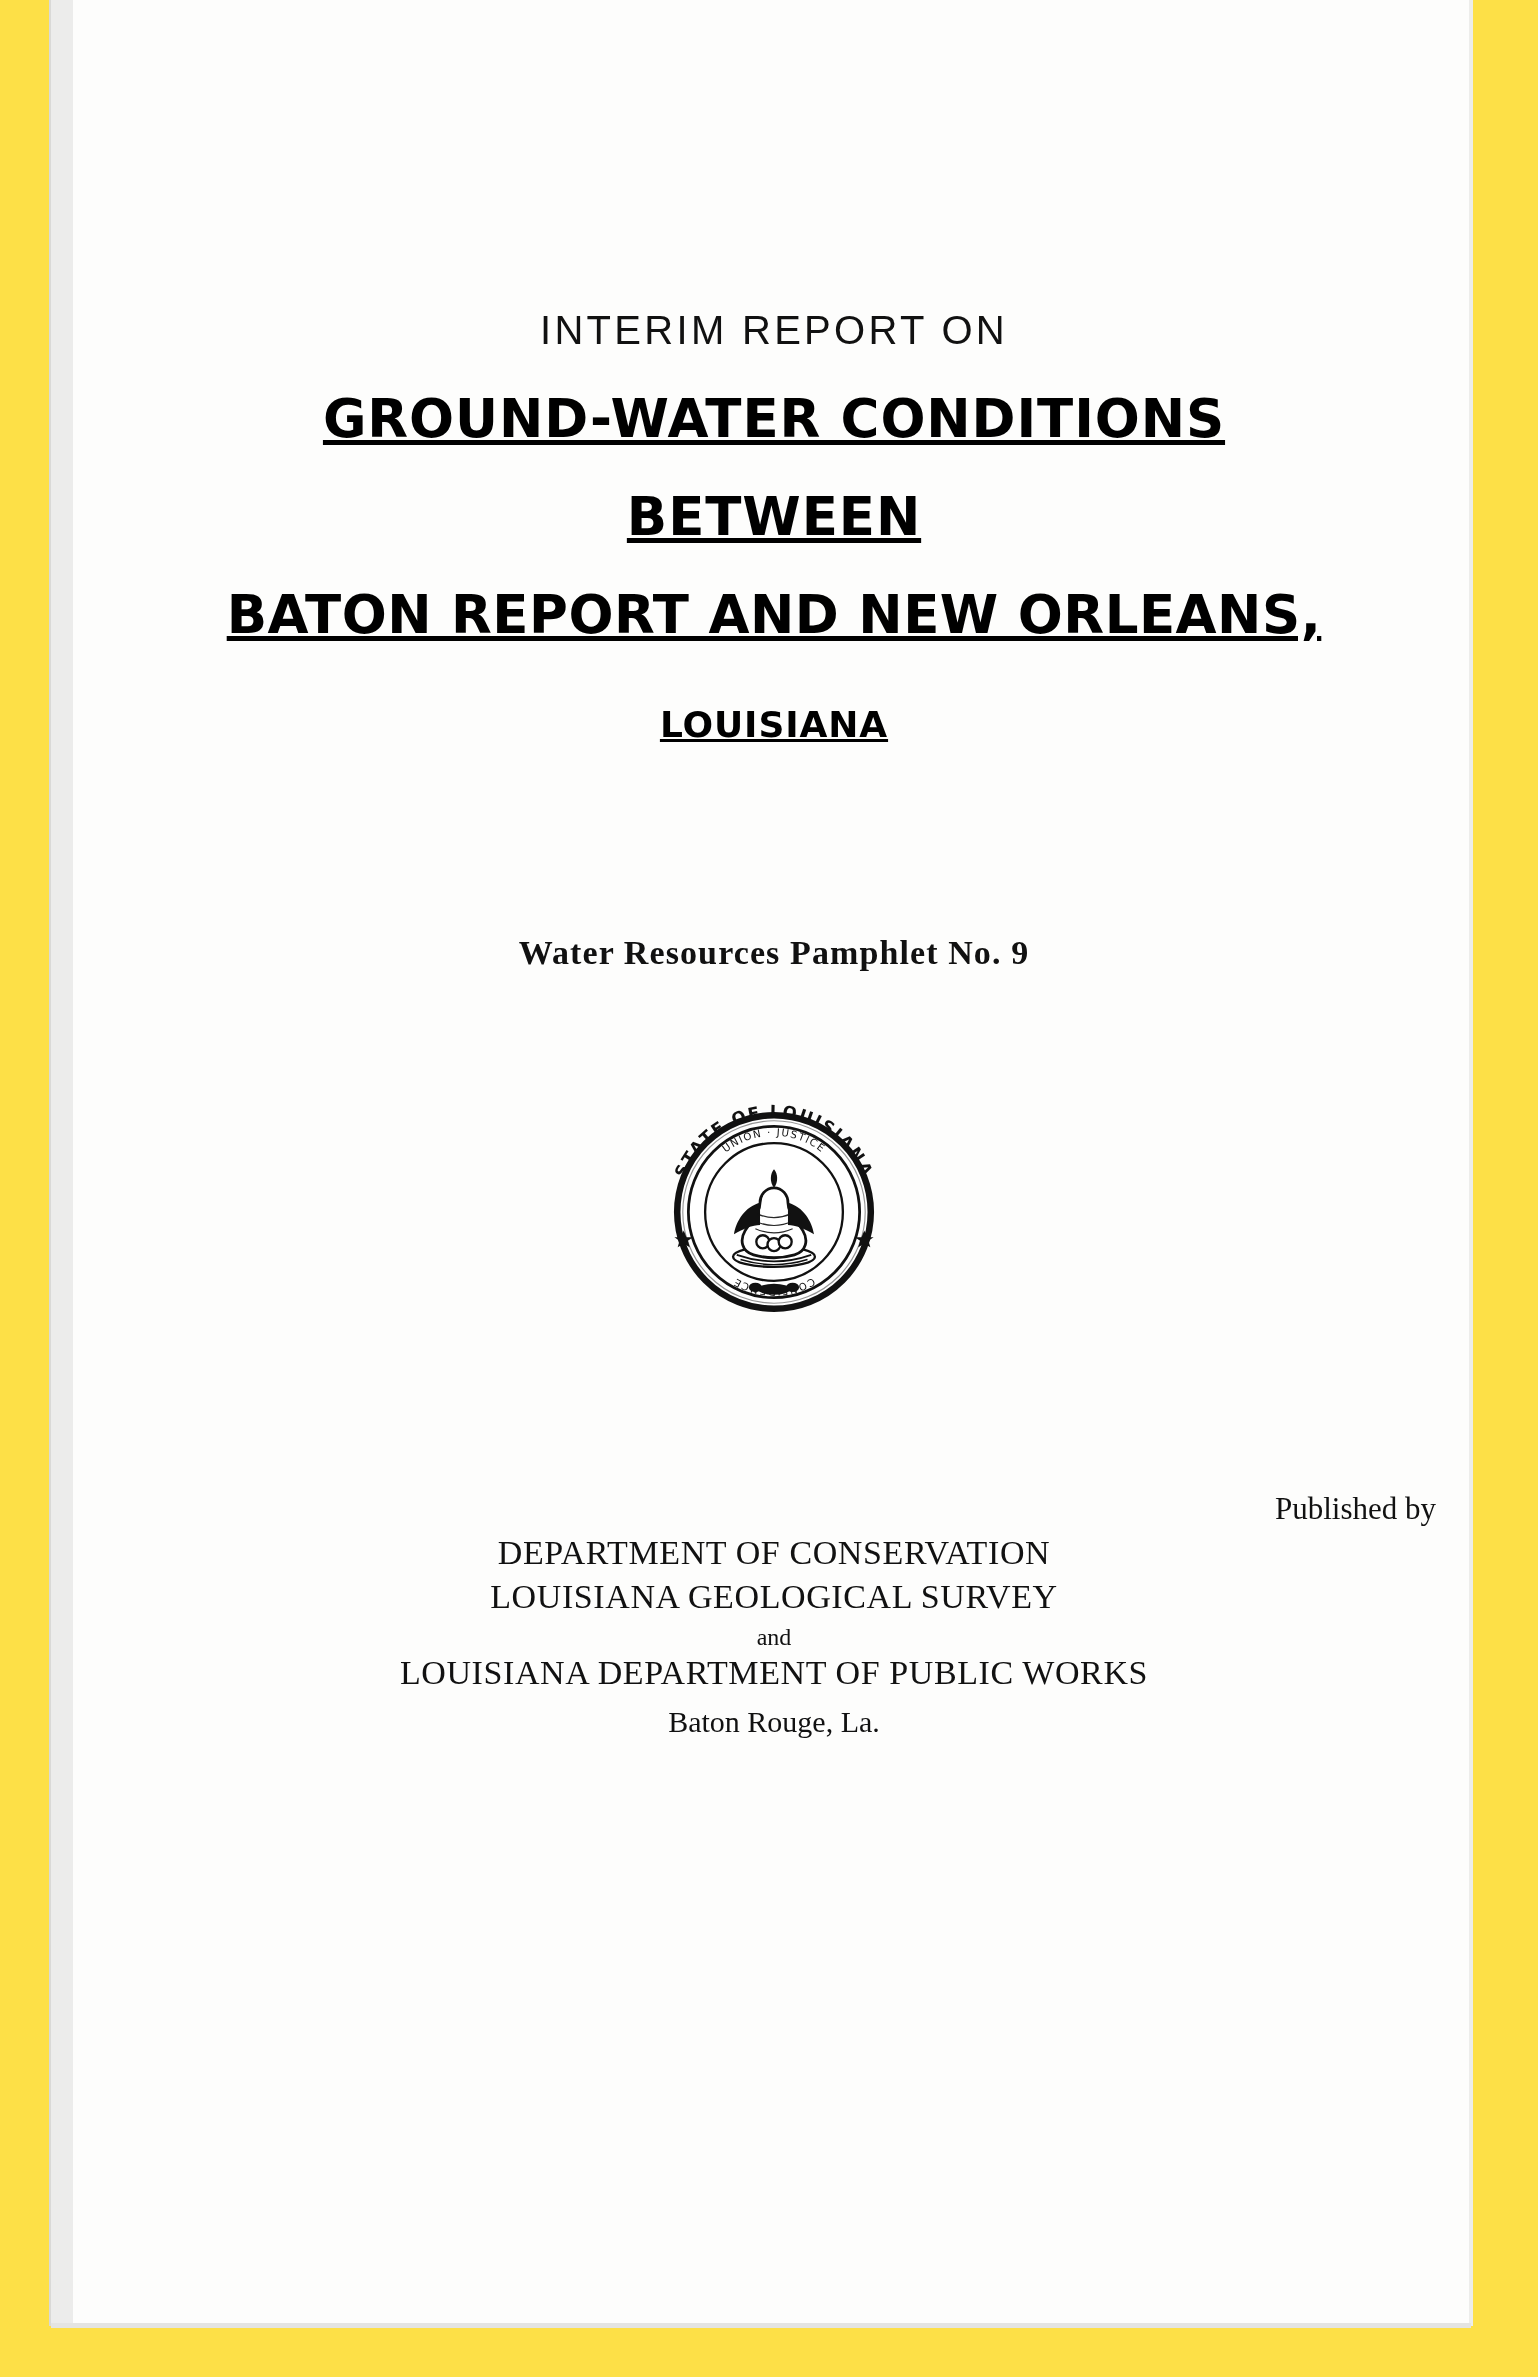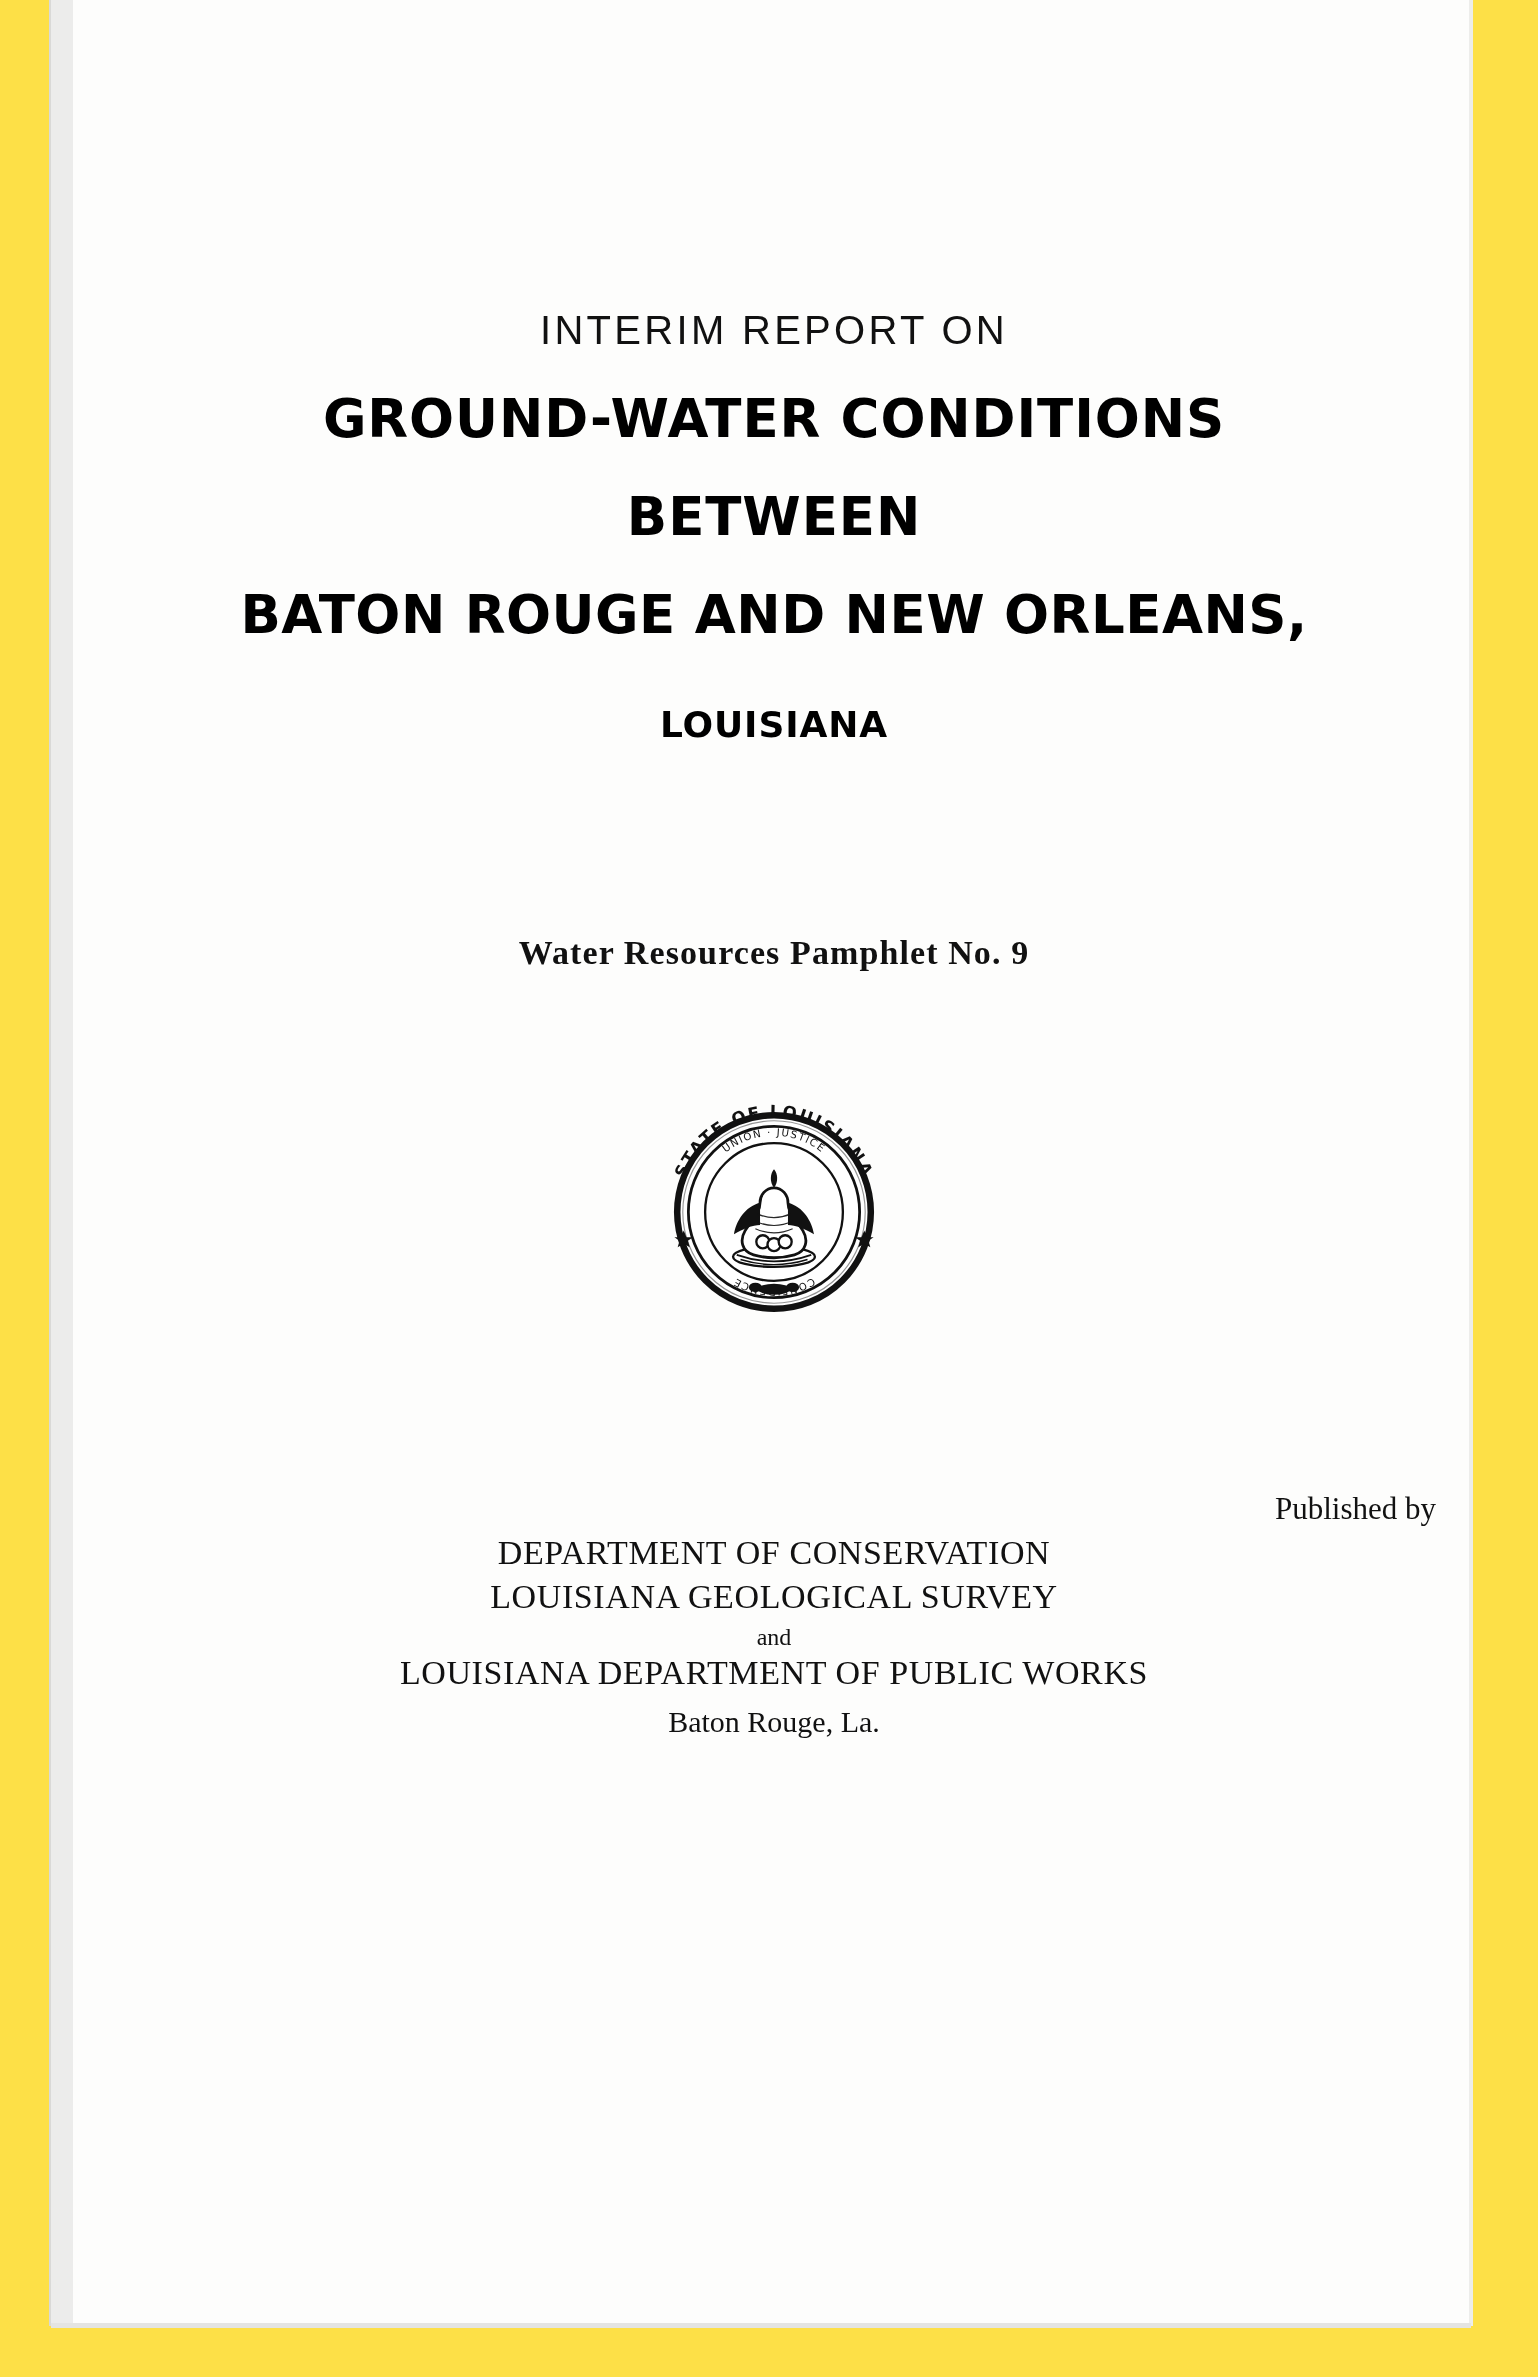--- a/index.html
+++ b/index.html
@@ -86,20 +86,21 @@
     color: #111;
   }
 
   .title-main {
     font-family: "DejaVu Sans", sans-serif;
     font-weight: bold;
     font-size: 50px;
     letter-spacing: 1.4px;
     color: #000;
     line-height: 1.0;
+    text-decoration: underline;
   }
   .title-line1 { margin-top: 39px; font-size: 53px; letter-spacing: 0.9px; }
   .title-line2 { margin-top: 45px; font-size: 53px; letter-spacing: 0.9px; }
   .title-line3 { margin-top: 45px; font-size: 53px; letter-spacing: 0.5px; }
   .title-line4 { margin-top: 66px; font-size: 36px; letter-spacing: 0.9px; }
 
   .pamphlet {
     margin-top: 191px;
     font-family: "Liberation Serif", serif;
     font-weight: bold;
@@ -162,21 +163,21 @@
   <div class="scan-sheet"></div>
   <div class="scan-right-edge"></div>
   <div class="scan-bottom-edge"></div>
 
   <div class="content">
 
     <div class="title-interim">INTERIM REPORT ON</div>
 
     <div class="title-main title-line1">GROUND-WATER CONDITIONS</div>
     <div class="title-main title-line2">BETWEEN</div>
-    <div class="title-main title-line3">BATON ROUGE AND NEW ORLEANS,</div>
+    <div class="title-main title-line3">BATON REPORT AND NEW ORLEANS,</div>
     <div class="title-main title-line4">LOUISIANA</div>
 
     <div class="pamphlet">Water Resources Pamphlet No. 9</div>
 
     <div class="seal-wrap">
       <div class="seal">
         <svg width="242" height="242" viewBox="0 0 260 260" xmlns="http://www.w3.org/2000/svg" aria-hidden="true">
           <defs>
             <path id="outerArcTop" d="M 28,130 A 102,102 0 0 1 232,130"></path>
             <path id="innerArcTop" d="M 48,130 A 82,82 0 0 1 212,130"></path>

